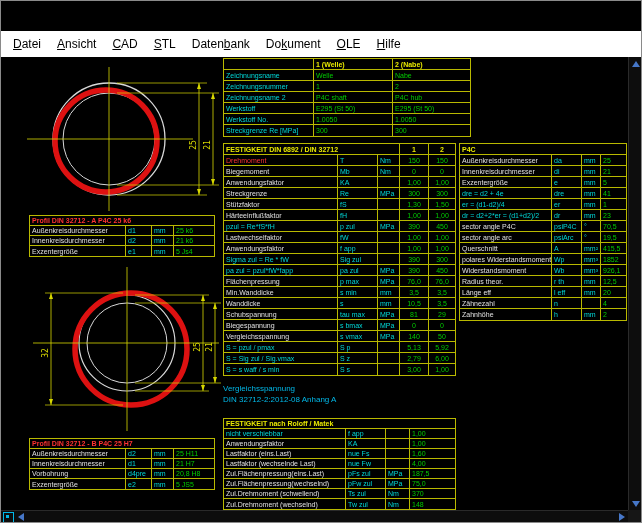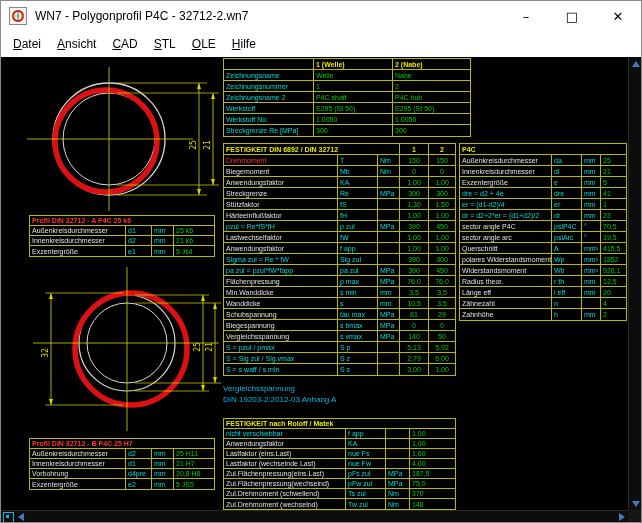--- a/index.html
+++ b/index.html
@@ -44,40 +44,28 @@
   .panicon{width:9px;height:9px;border:1px solid #00b8e8;margin-left:2px;flex:0 0 auto;position:relative;}
   .panicon::after{content:"";position:absolute;left:2px;top:2px;width:3px;height:3px;background:#00b8e8;}
   .htrack{flex:1;}
   svg text{font-family:"DejaVu Sans Mono",monospace;}
 </style>
 </head>
 <body>
 
 <div class="window">
 
-  <div class="titlebar">
-    <svg class="appicon" width="18" height="18" viewBox="0 0 18 18">
-      <rect x="0.5" y="0.5" width="17" height="17" fill="#f4f4f4" stroke="#888"></rect>
-      <circle cx="9" cy="9" r="5" fill="none" stroke="#dd1111" stroke-width="2.2"></circle>
-      <line x1="3" y1="9" x2="15" y2="9" stroke="#b9b900" stroke-width="1"></line>
-      <line x1="9" y1="3" x2="9" y2="15" stroke="#008888" stroke-width="1"></line>
-    </svg>
-    <span class="title">WN7  -  Polygonprofil P4C  -  32712-2.wn7</span>
-    <div class="winbtns">
-      <span class="wb">–</span>
-      <span class="wb">□</span>
-      <span class="wb">✕</span>
-    </div>
-  </div>
 
   <div class="menubar">
       <span class="mi"><u>D</u>atei</span>
       <span class="mi"><u>A</u>nsicht</span>
       <span class="mi"><u>C</u>AD</span>
       <span class="mi"><u>S</u>TL</span>
+      <span class="mi">Daten<u>b</u>ank</span>
+      <span class="mi">Do<u>k</u>ument</span>
       <span class="mi"><u>O</u>LE</span>
       <span class="mi"><u>H</u>ilfe</span>
     </div>
 
   <div class="canvas"></div>
 
   <svg style="position:absolute;left:20px;top:60px;" width="200" height="152" viewBox="0 0 200 152">
     <circle cx="88" cy="78" r="56" fill="none" stroke="#d8d8d8" stroke-width="1.3"></circle>
     <circle cx="88" cy="78" r="46" fill="none" stroke="#d8d8d8" stroke-width="1"></circle>
     <circle cx="85" cy="80" r="51" fill="none" stroke="#dd1111" stroke-width="5.5"></circle>
@@ -406,21 +394,21 @@
           <span class="td c-w" style="width: 92px;">Zahnhöhe</span>
           <span class="td c-c" style="width: 30px;">h</span>
           <span class="td c-c" style="width: 19px;">mm</span>
           <span class="td c-g" style="flex: 1 1 0%;">2</span>
         </div>
       </div>
   </div>
 
   <div class="notes">
     <div>Vergleichsspannung</div>
-    <div>DIN 19203-2:2012-03 Anhang A</div>
+    <div>DIN 32712-2:2012-08 Anhang A</div>
   </div>
 
   <div class="tbl" style="left:222px;top:417px;width:233px;--rh:10px;">
     <div class="tr th">
       <span class="td c-y" style="flex:1">FESTIGKEIT nach Roloff / Matek</span>
     </div>
     <div class="rows">
         <div class="tr">
           <span class="td c-c" style="width: 122px;">nicht verschiebbar</span>
           <span class="td c-c" style="width: 40px;">f app</span>

